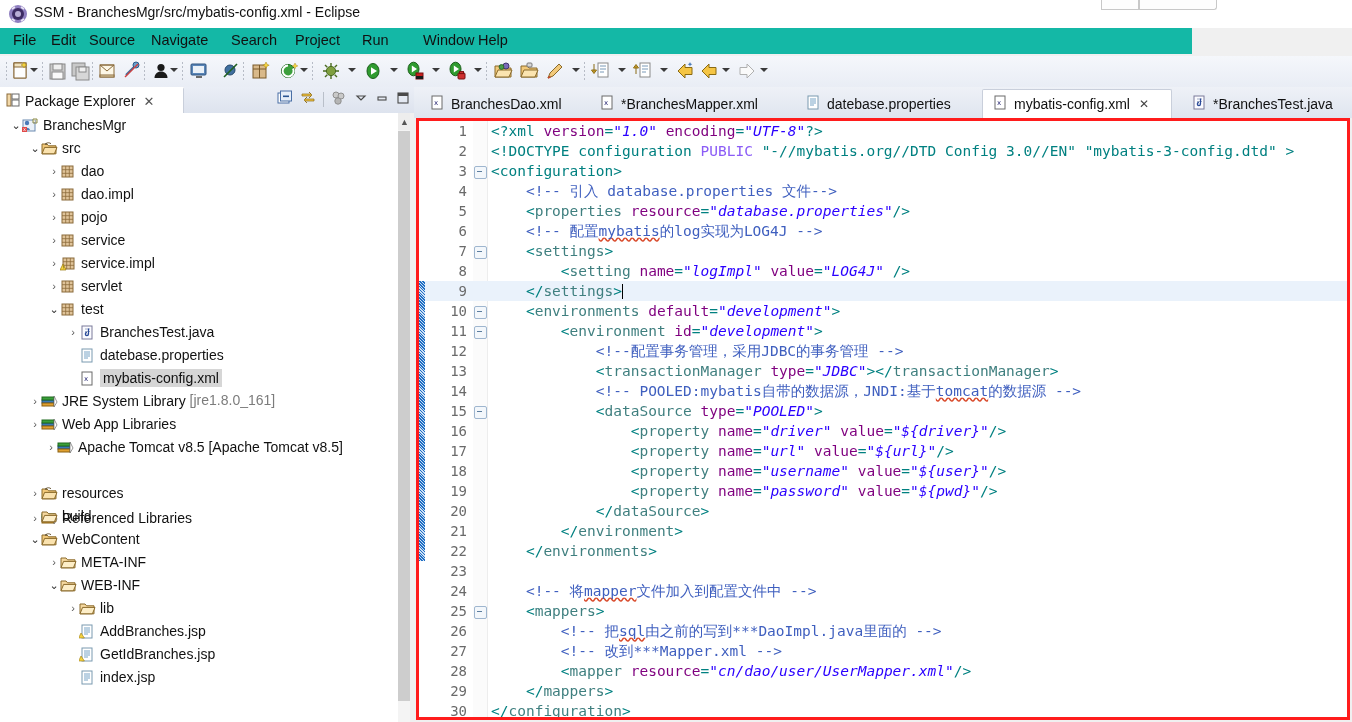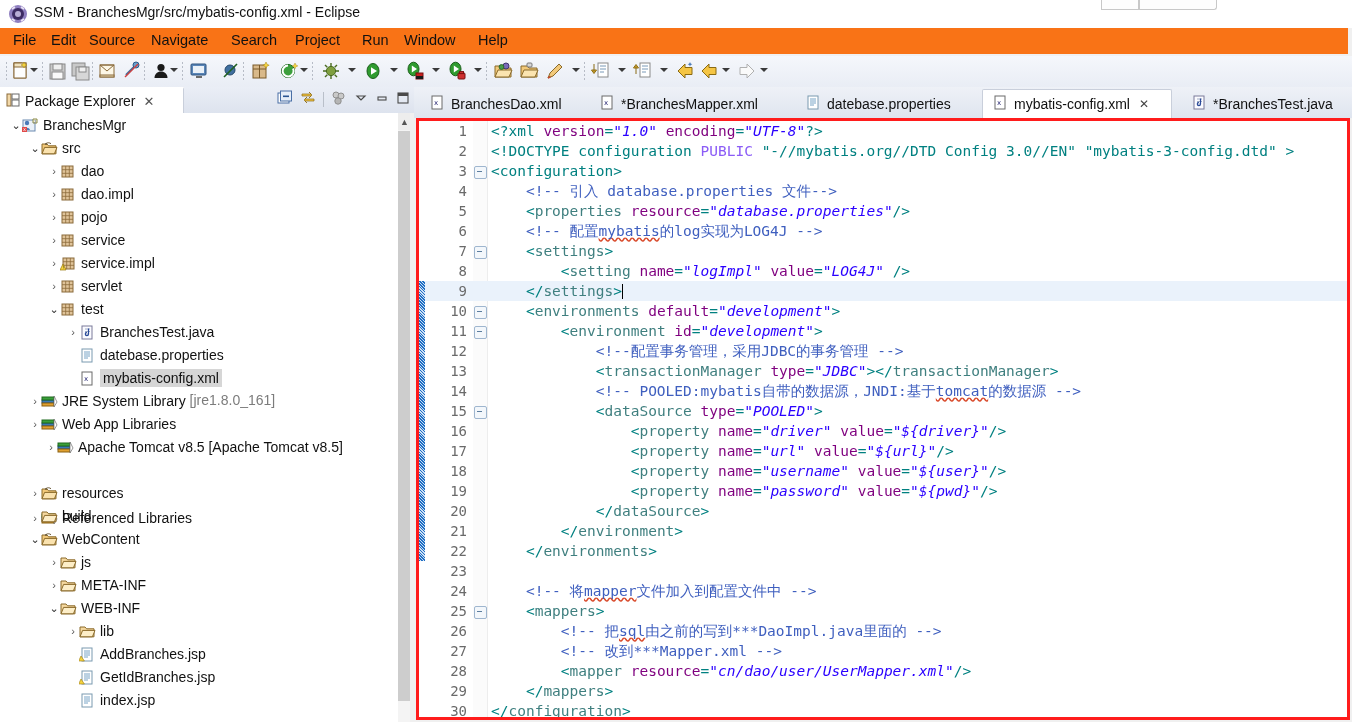--- a/index.html
+++ b/index.html
@@ -15,21 +15,21 @@
   
   .titlebar{position:absolute;left:0;top:0;width:1352px;height:28px;background:#ffffff;}
   .title-icon{position:absolute;left:8px;top:4px;width:20px;height:20px;}
   .title-text{position:absolute;left:34px;top:4px;font-size:14px;color:#111;white-space:nowrap;}
   .winbtns{position:absolute;right:133px;top:-12px;width:118px;height:22px;}
   .winbtns .wb{position:absolute;top:0;width:38px;height:22px;border:1px solid #c8c8c8;border-top:none;background:#fdfdfd;box-sizing:border-box;}
   .winbtns .wb:nth-child(1){left:0;}
   .winbtns .wb:nth-child(2){left:38px;width:78px;border-bottom-right-radius:3px;}
 
   
-  .menubar{position:absolute;left:0;top:28px;width:1348px;height:26px;background:#f97316;}
+  .menubar{position:absolute;left:0;top:28px;width:1192px;height:26px;background:#14b8a6;}
   .menubar .mi{position:absolute;top:3px;font-size:14.5px;color:#111;padding:1px 5px;white-space:nowrap;}
 
   
   .toolbar{position:absolute;left:0;top:56px;width:1352px;height:31px;
     background:linear-gradient(#f5f7fb,#e9edf5);border-bottom:1px solid #d3d8e0;}
   .tb-item{position:absolute;top:4px;height:22px;}
   .tb-sep{position:absolute;top:6px;width:1px;height:18px;
      background:repeating-linear-gradient(to bottom,#b7bcc6 0 2px,transparent 2px 4px);}
   .tb-arrow{position:absolute;top:12px;width:0;height:0;border-left:4px solid transparent;
      border-right:4px solid transparent;border-top:4px solid #3a3a3a;}
@@ -120,21 +120,21 @@
   </div>
 
   <div class="menubar" id="menubar">
       <div class="mi" style="left: 8px;">File</div>
       <div class="mi" style="left: 46px;">Edit</div>
       <div class="mi" style="left: 84px;">Source</div>
       <div class="mi" style="left: 146px;">Navigate</div>
       <div class="mi" style="left: 226px;">Search</div>
       <div class="mi" style="left: 290px;">Project</div>
       <div class="mi" style="left: 357px;">Run</div>
-      <div class="mi" style="left: 399px; text-align: center;">Window</div>
+      <div class="mi" style="left: 418px; text-align: center;">Window</div>
       <div class="mi" style="left: 473px;">Help</div>
     </div>
 
   <div class="toolbar" id="toolbar">
       <div class="tb-sep" style="left: 6px;"></div>
       <div class="tb-item" style="left: 10px;">
         <svg class="ico" viewBox="0 0 22 22">
           <rect x="4" y="3" width="12" height="15" fill="#fff" stroke="#8a6a3a"></rect>
           <path d="M4 3h8l4 4v11H4z" fill="#fdfdfd" stroke="#8a6a3a"></path>
           <rect x="4" y="3" width="12" height="4" fill="#f0e2c0" stroke="#8a6a3a"></rect>
@@ -487,26 +487,20 @@
                   <path d="M1 12.8l2.6-6.4H16l-2.6 6.4z" fill="#fdeec8" stroke="#8a6a2a"></path>
                 </svg></span><span class="tlabel">build</span></span>
           </div>
           <div class="trow">
             <span class="tw" style="left: 29px;"><span class="chev open">⌄</span><span class="ticon"><svg width="17" height="15" viewBox="0 0 17 15">
                   <path d="M1 3h5l1.6 1.8H15v8H1z" fill="#f2c97a" stroke="#8a6a2a"></path>
                   <path d="M1 12.8l2.6-6.4H16l-2.6 6.4z" fill="#fae2ae" stroke="#8a6a2a"></path>
                   <path d="M5 2.5c1.5-1 3.5-1 5 .2" stroke="#6a5a3a" fill="none"></path>
                   <circle cx="5" cy="3" r="1" fill="#6a5a3a"></circle>
                 </svg></span><span class="tlabel">WebContent</span></span>
-          </div>
-          <div class="trow">
-            <span class="tw" style="left: 48px;"><span class="chev">›</span><span class="ticon"><svg width="17" height="15" viewBox="0 0 17 15">
-                  <path d="M1 3h5l1.6 1.8H15v8H1z" fill="#f6d9a0" stroke="#8a6a2a"></path>
-                  <path d="M1 12.8l2.6-6.4H16l-2.6 6.4z" fill="#fdeec8" stroke="#8a6a2a"></path>
-                </svg></span><span class="tlabel">js</span></span>
           </div>
           <div class="trow">
             <span class="tw" style="left: 48px;"><span class="chev">›</span><span class="ticon"><svg width="17" height="15" viewBox="0 0 17 15">
                   <path d="M1 3h5l1.6 1.8H15v8H1z" fill="#f6d9a0" stroke="#8a6a2a"></path>
                   <path d="M1 12.8l2.6-6.4H16l-2.6 6.4z" fill="#fdeec8" stroke="#8a6a2a"></path>
                 </svg></span><span class="tlabel">META-INF</span></span>
           </div>
           <div class="trow">
             <span class="tw" style="left: 48px;"><span class="chev open">⌄</span><span class="ticon"><svg width="17" height="15" viewBox="0 0 17 15">
                   <path d="M1 3h5l1.6 1.8H15v8H1z" fill="#f6d9a0" stroke="#8a6a2a"></path>

